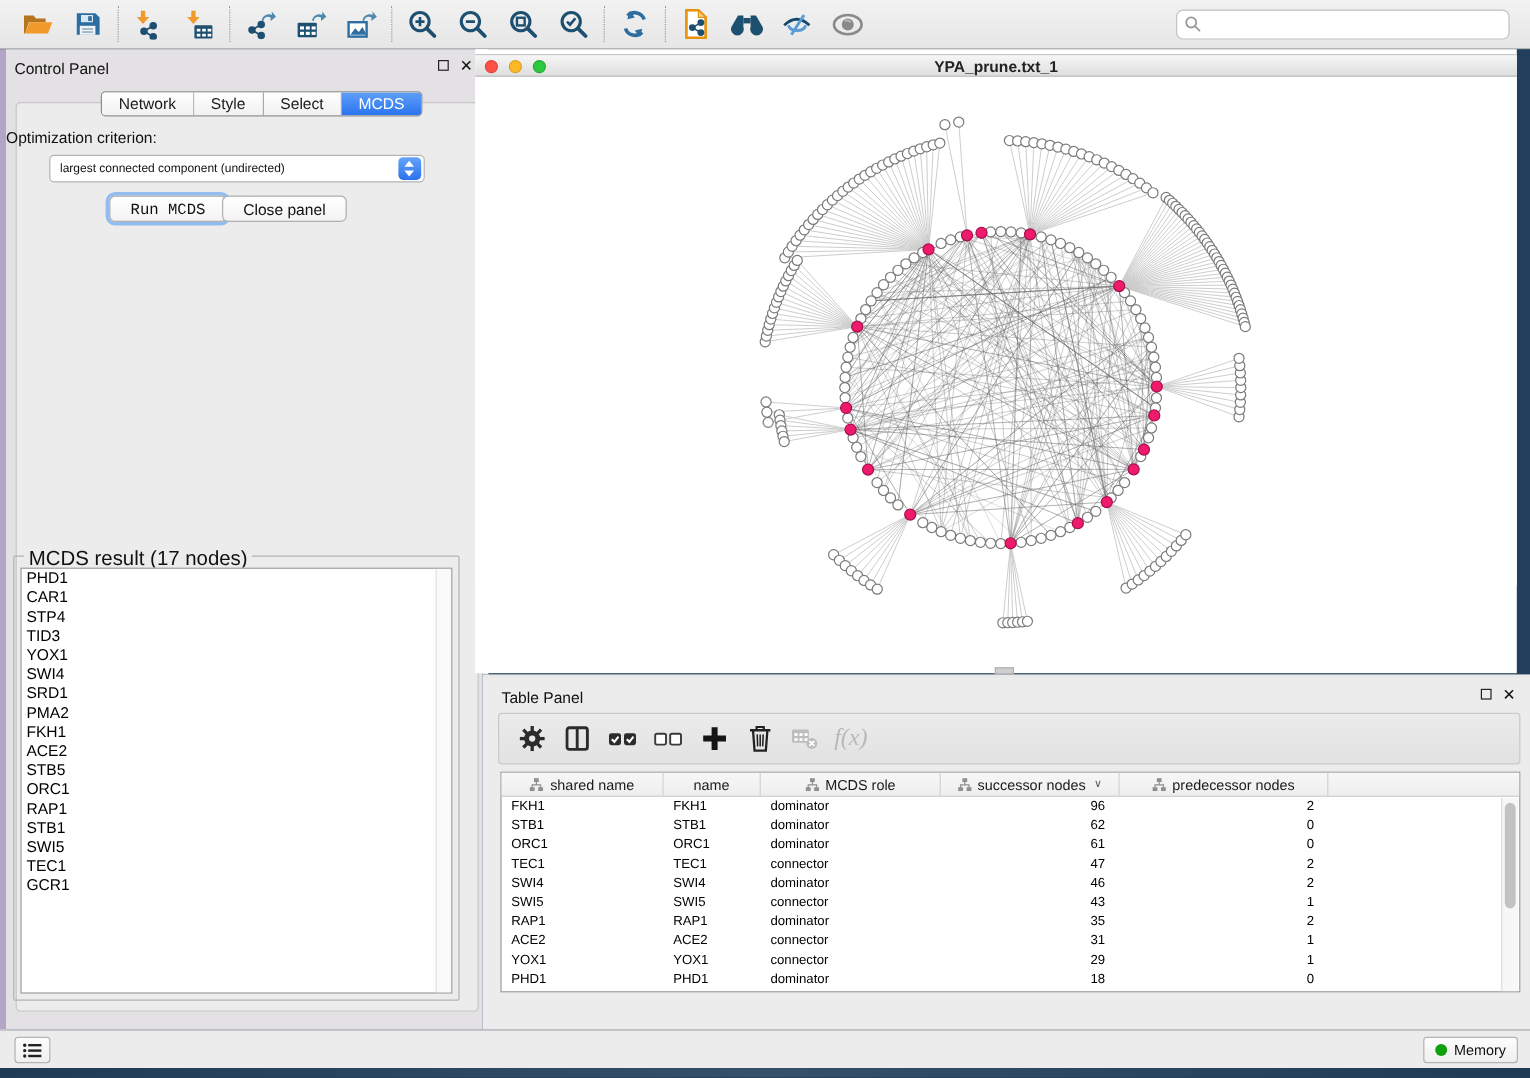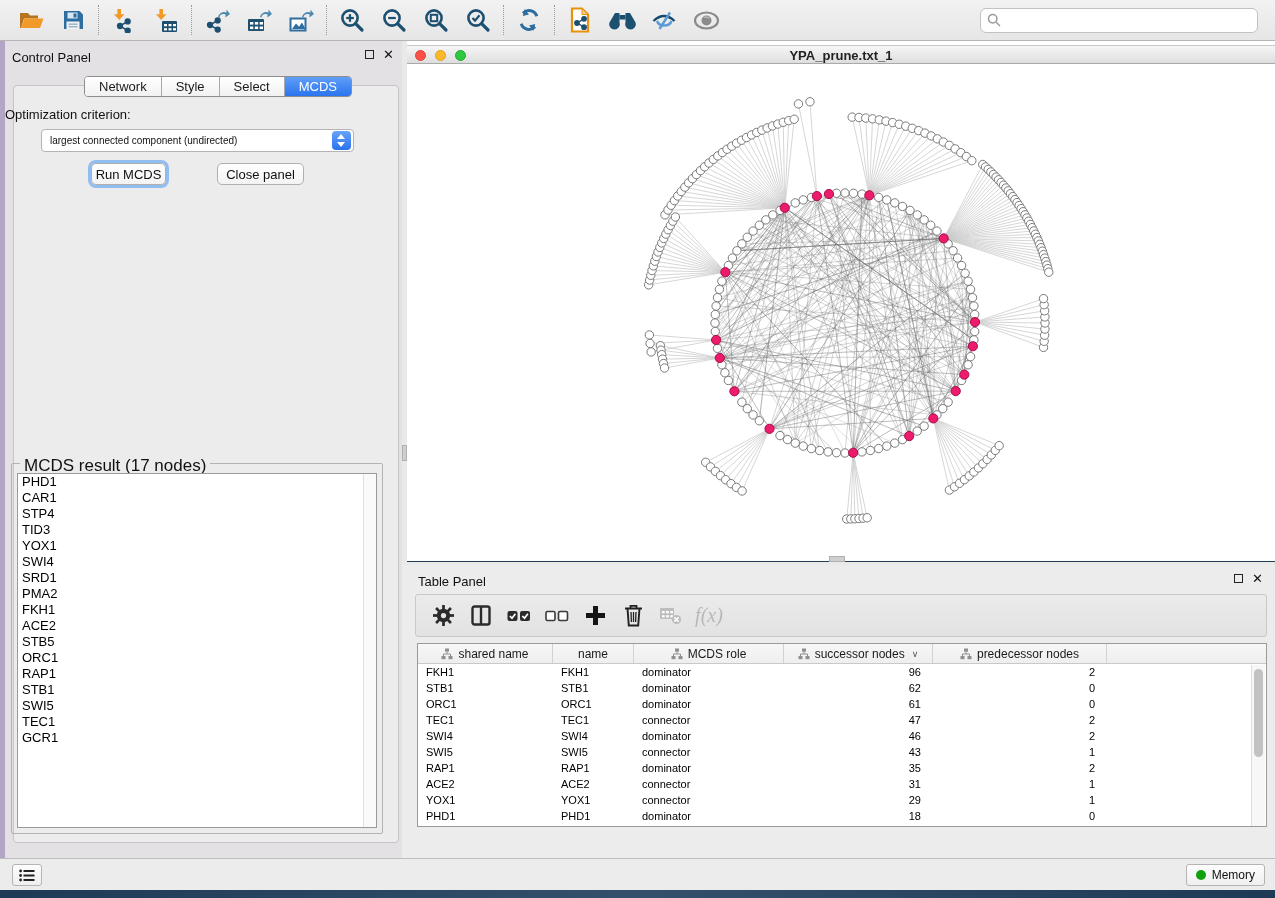--- a/index.html
+++ b/index.html
@@ -43,34 +43,34 @@
     border:1px solid #b4b4b4; border-radius:4px; display:flex; align-items:center; cursor:pointer; }
   .dropdown .dd-text { flex:1; font-size:10px; color:#111; padding-left:8px; white-space:nowrap; overflow:hidden; }
   .dd-step { width:19px; height:19px; margin-right:2px; border-radius:4px;
     background:linear-gradient(#67a3f9,#2a72ee); position:relative; flex:0 0 auto; }
   .dd-step i { position:absolute; left:5px; width:0; height:0; border-left:4.5px solid transparent; border-right:4.5px solid transparent; }
   .dd-step .up { top:3px; border-bottom:5px solid #fff; }
   .dd-step .dn { bottom:3px; border-top:5px solid #fff; }
   .btn { position:absolute; height:22px; border:1px solid #b0b0b0; border-radius:5px;
     background:linear-gradient(#ffffff,#f3f3f3); font-size:13px; color:#111;
     display:flex; align-items:center; justify-content:center; cursor:pointer; }
-  .btn-run { left:86px; top:122px; width:75px; box-shadow:0 0 0 3px #92bdf1; }
-  .btn-close { left:212px; top:122px; width:87px; }
+  .btn-run { left:86px; top:122px; width:98px; box-shadow:0 0 0 3px #92bdf1;font-family:Liberation Mono, monospace; }
+  .btn-close { left:180px; top:122px; width:104px; }
   .groupbox { position:absolute; left:6px; top:422px; width:372px; height:371px;
     border:1px solid #b2b2b2; border-radius:2px; }
   .group-title { position:absolute; left:8px; top:-8px; background:#ececec; padding:0 4px; font-size:17px; color:#111; }
   .mcds-listbox { position:absolute; left:5px; top:9px; width:360px; height:355px; background:#fff;
     border:1px solid #9a9a9a; overflow:hidden; }
   .mcds-scroll { position:absolute; right:0; top:0; width:13px; height:100%; background:#fafafa; border-left:1px solid #e0e0e0; }
   .mcds-item { font-size:13px; line-height:16px; padding-left:4px; color:#000; cursor:default; }
 
   
   .vdivider { position:absolute; left:402px; top:41px; width:5px; height:521px; background:#e9e9e9; }
   .vdiv-handle { position:absolute; left:402px; top:445px; width:5px; height:16px; background:#cfcfcf; border:1px solid #b0b0b0; cursor:col-resize; }
-  .mdi { position:absolute; left:407px; top:41px; width:868px; height:447px; background:#fff;text-decoration:underline; }
+  .mdi { position:absolute; left:396px; top:41px; width:868px; height:447px; background:#fff;text-decoration:underline; }
   .net-titlebar { position:absolute; left:0; top:4px; width:868px; height:19px;
     background:linear-gradient(#f6f6f6,#dedede); border-top:1px solid #c8c8c8; border-bottom:1px solid #a9a9a9; }
   .tl { position:absolute; top:4px; width:11px; height:11px; border-radius:50%; cursor:pointer; }
   .tl-red { left:8px; background:#fb5147; border:1px solid #e0433a; }
   .tl-yellow { left:28px; background:#fdb927; border:1px solid #dfa11d; }
   .tl-green { left:48px; background:#2dc93e; border:1px solid #24a932; }
   .net-title { position:absolute; left:0; top:2px; width:100%; text-align:center; font-size:13px; font-weight:bold; color:#222; }
   .net-canvas { position:absolute; left:0; top:23px; width:868px; height:497px; background:#fff; }
   .hdivider { position:absolute; left:402px; top:562px; width:873px; height:3px; background:#e9e9e9; }
   .hdiv-handle { position:absolute; left:829px; top:556px; width:16px; height:6px; background:#cfcfcf; border:1px solid #b0b0b0; cursor:row-resize; }

